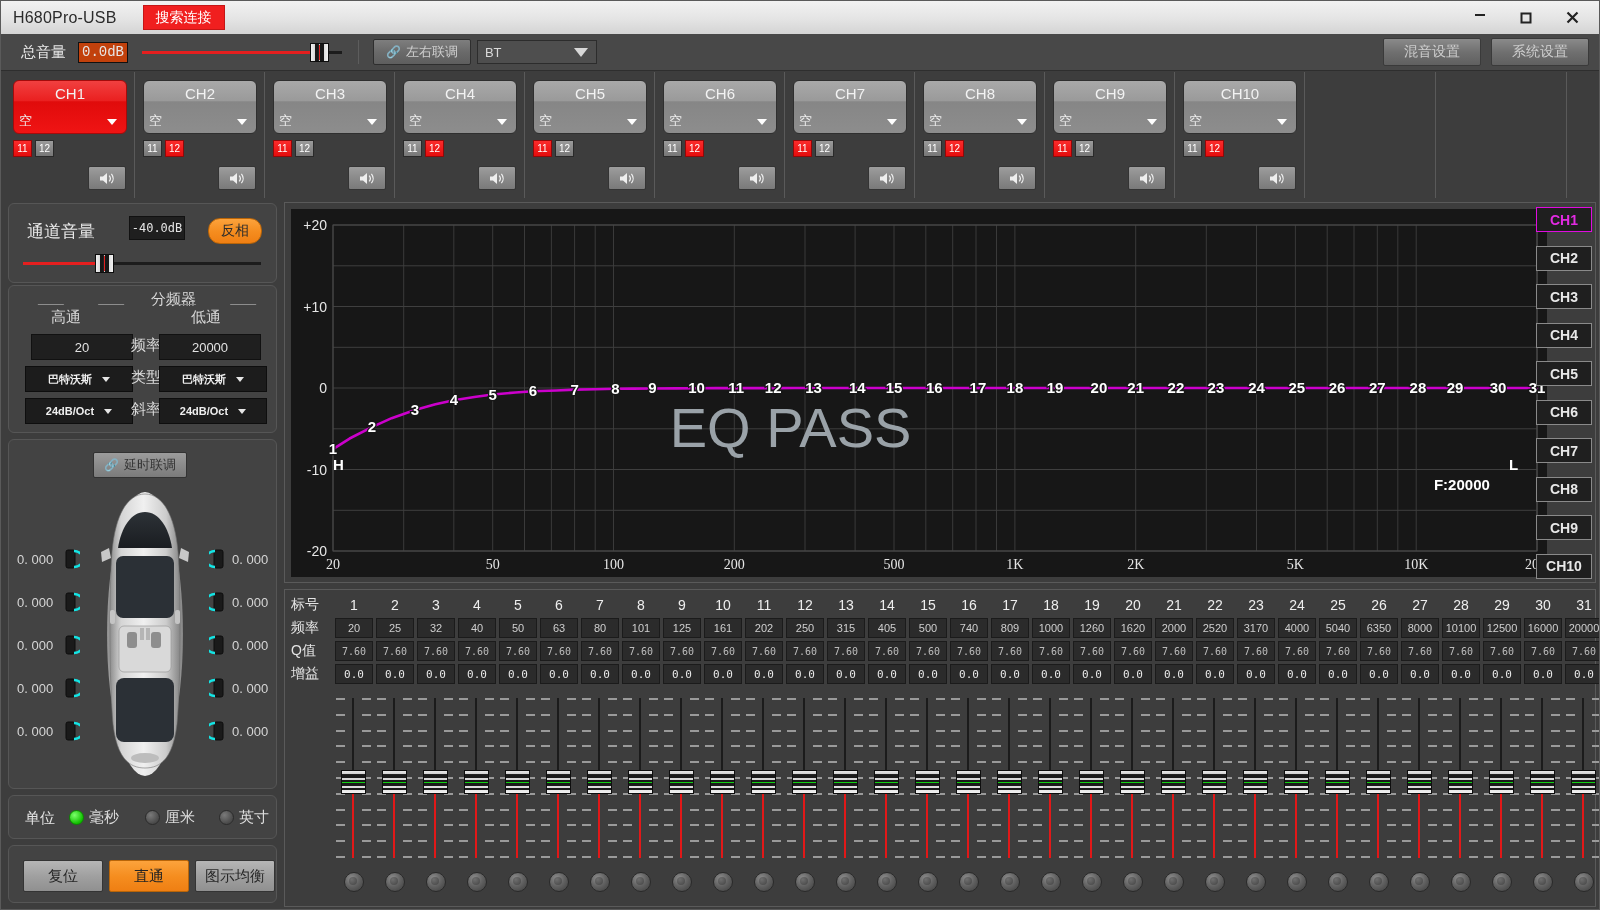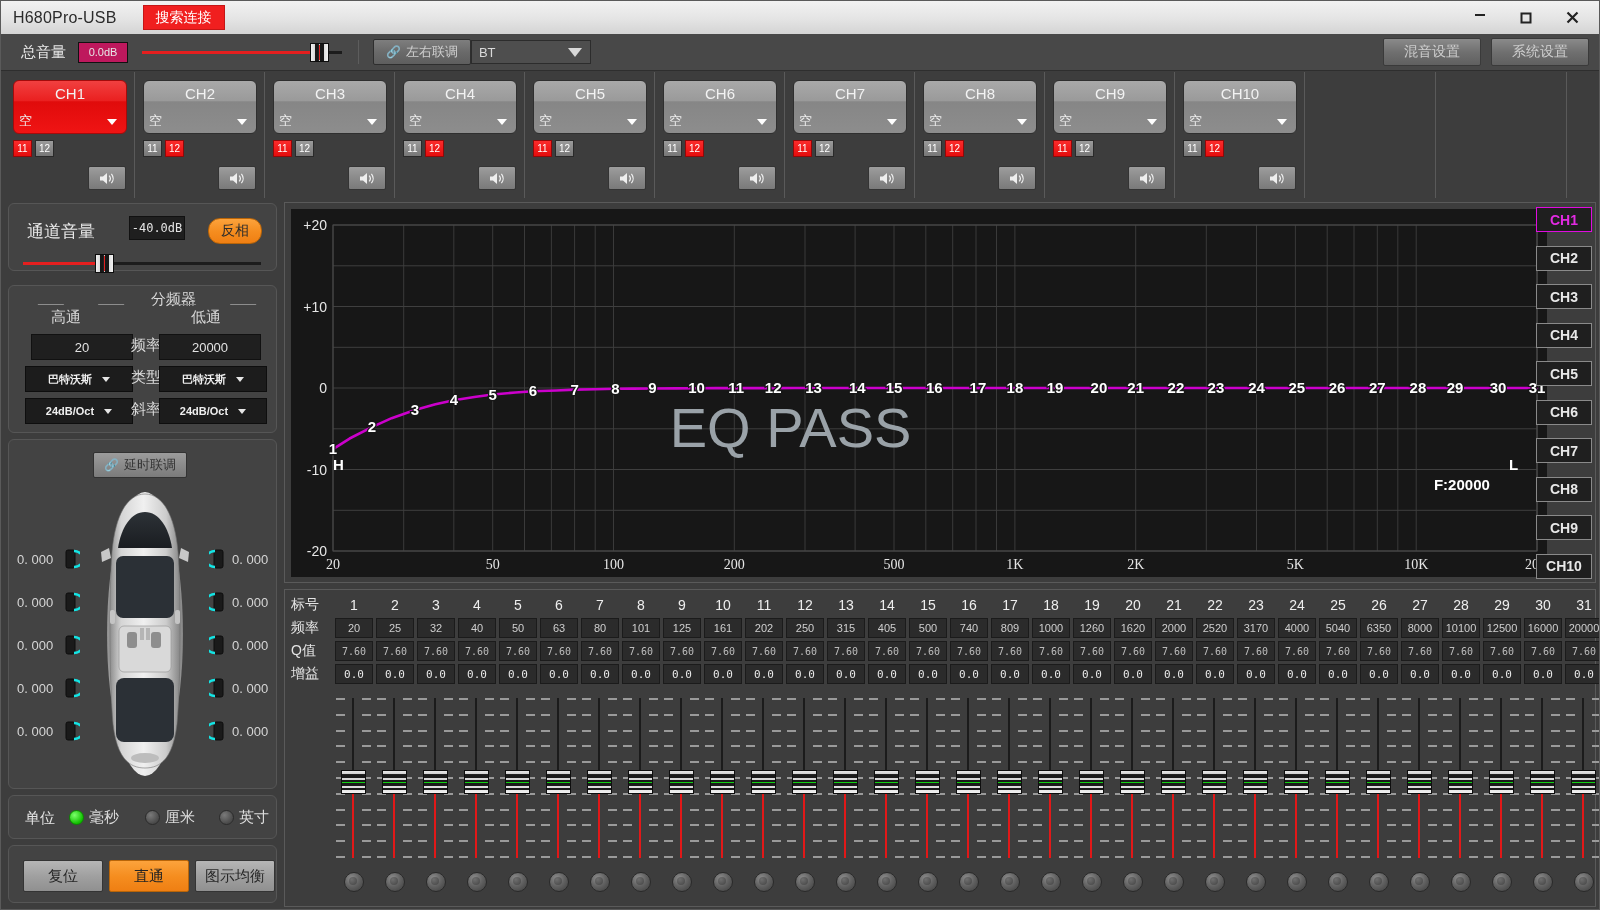--- a/index.html
+++ b/index.html
@@ -49,24 +49,24 @@
   
   #toolbar {
     position: absolute; left: 0; top: 33px; width: 1600px; height: 36px;
     background: #484848;
     border-bottom: 1px solid #2e2e2e;
     display: flex; align-items: center;
   }
   #mv-label { margin-left: 20px; font-size: 15px; color: #e8e8e8; }
   #mv-value {
     margin-left: 12px; width: 48px; height: 19px;
-    background: #be185d; border: 1px solid #111;
-    color: #e6e6e6; font-size: 11px;
+    background: #c2410c; border: 1px solid #111;
+    color: #e6e6e6; font-size: 14px;
     display: flex; align-items: center; justify-content: center;
-    font-family: Liberation Sans, sans-serif;
+    font-family: Liberation Mono, monospace;
   }
   #mv-slider {
     position: relative; margin-left: 14px; width: 200px; height: 22px; cursor: pointer;
   }
   #mv-track-red {
     position: absolute; left: 0; top: 10px; height: 3px; background: #e51f1f;
   }
   #mv-track-blk {
     position: absolute; top: 10px; height: 3px; background: #1c1c1c;
   }
@@ -82,21 +82,21 @@
   #tb-sep { width:1px; height:24px; background:#5d5d5d; margin-left:16px; }
   .tb-btn {
     margin-left: 14px; height: 24px; padding: 0 12px;
     background: linear-gradient(to bottom,#7e7e7e 0%,#6a6a6a 50%,#5e5e5e 100%);
     border: 1px solid #2e2e2e; border-radius: 2px;
     color: #cfcfcf; font-size: 13px;
     display: flex; align-items: center; gap: 6px; cursor: pointer;
   }
   .chain-ico { font-size: 12px; color:#d2d2d2; letter-spacing:-1px; }
   #src-select {
-    margin-left: 0; width: 120px; height: 24px;
+    margin-left: 6px; width: 120px; height: 24px;
     background: #4e4e4e; border: 1px solid #2c2c2c;
     color: #dadada; font-size: 13px;
     display: flex; align-items: center; cursor: pointer;
     position: relative; padding-left: 7px; box-sizing: border-box;
   }
   #src-select .caret {
     position:absolute; right: 8px; top: 7px;
     width:0;height:0;border-left:7px solid transparent;border-right:7px solid transparent;border-top:9px solid #d8d8d8;
   }
   #tb-right { margin-left:auto; display:flex; gap:10px; margin-right: 12px; }
@@ -158,21 +158,21 @@
   
   #left-col {
     position:absolute; left: 4px; top: 200px; width: 275px; height: 706px;
   }
   .panel {
     background: #434343;
     border: 1px solid #565656; border-radius: 6px;
     box-sizing: border-box; position: relative;
   }
   
-  #pnl-chvol { position:absolute; left:3px; top:2px; width:269px; height:68px; }
+  #pnl-chvol { position:absolute; left:3px; top:2px; width:269px; height:80px; }
   #chvol-label { position:absolute; left: 18px; top: 16px; font-size: 17px; color:#e9e9e9; }
   #chvol-value {
     position:absolute; left: 120px; top: 12px; width: 54px; height: 22px;
     background:#1f1f1f; border:1px solid #111; color:#e4e4e4; font-size:12px;
     display:flex;align-items:center;justify-content:center;
     font-family:"DejaVu Sans Mono", monospace;
   }
   #invert-btn {
     position:absolute; right: 14px; top: 14px; width: 52px; height: 24px;
     background: linear-gradient(to bottom,#fca33c 0%,#f58d1f 52%,#ef7f13 100%);

